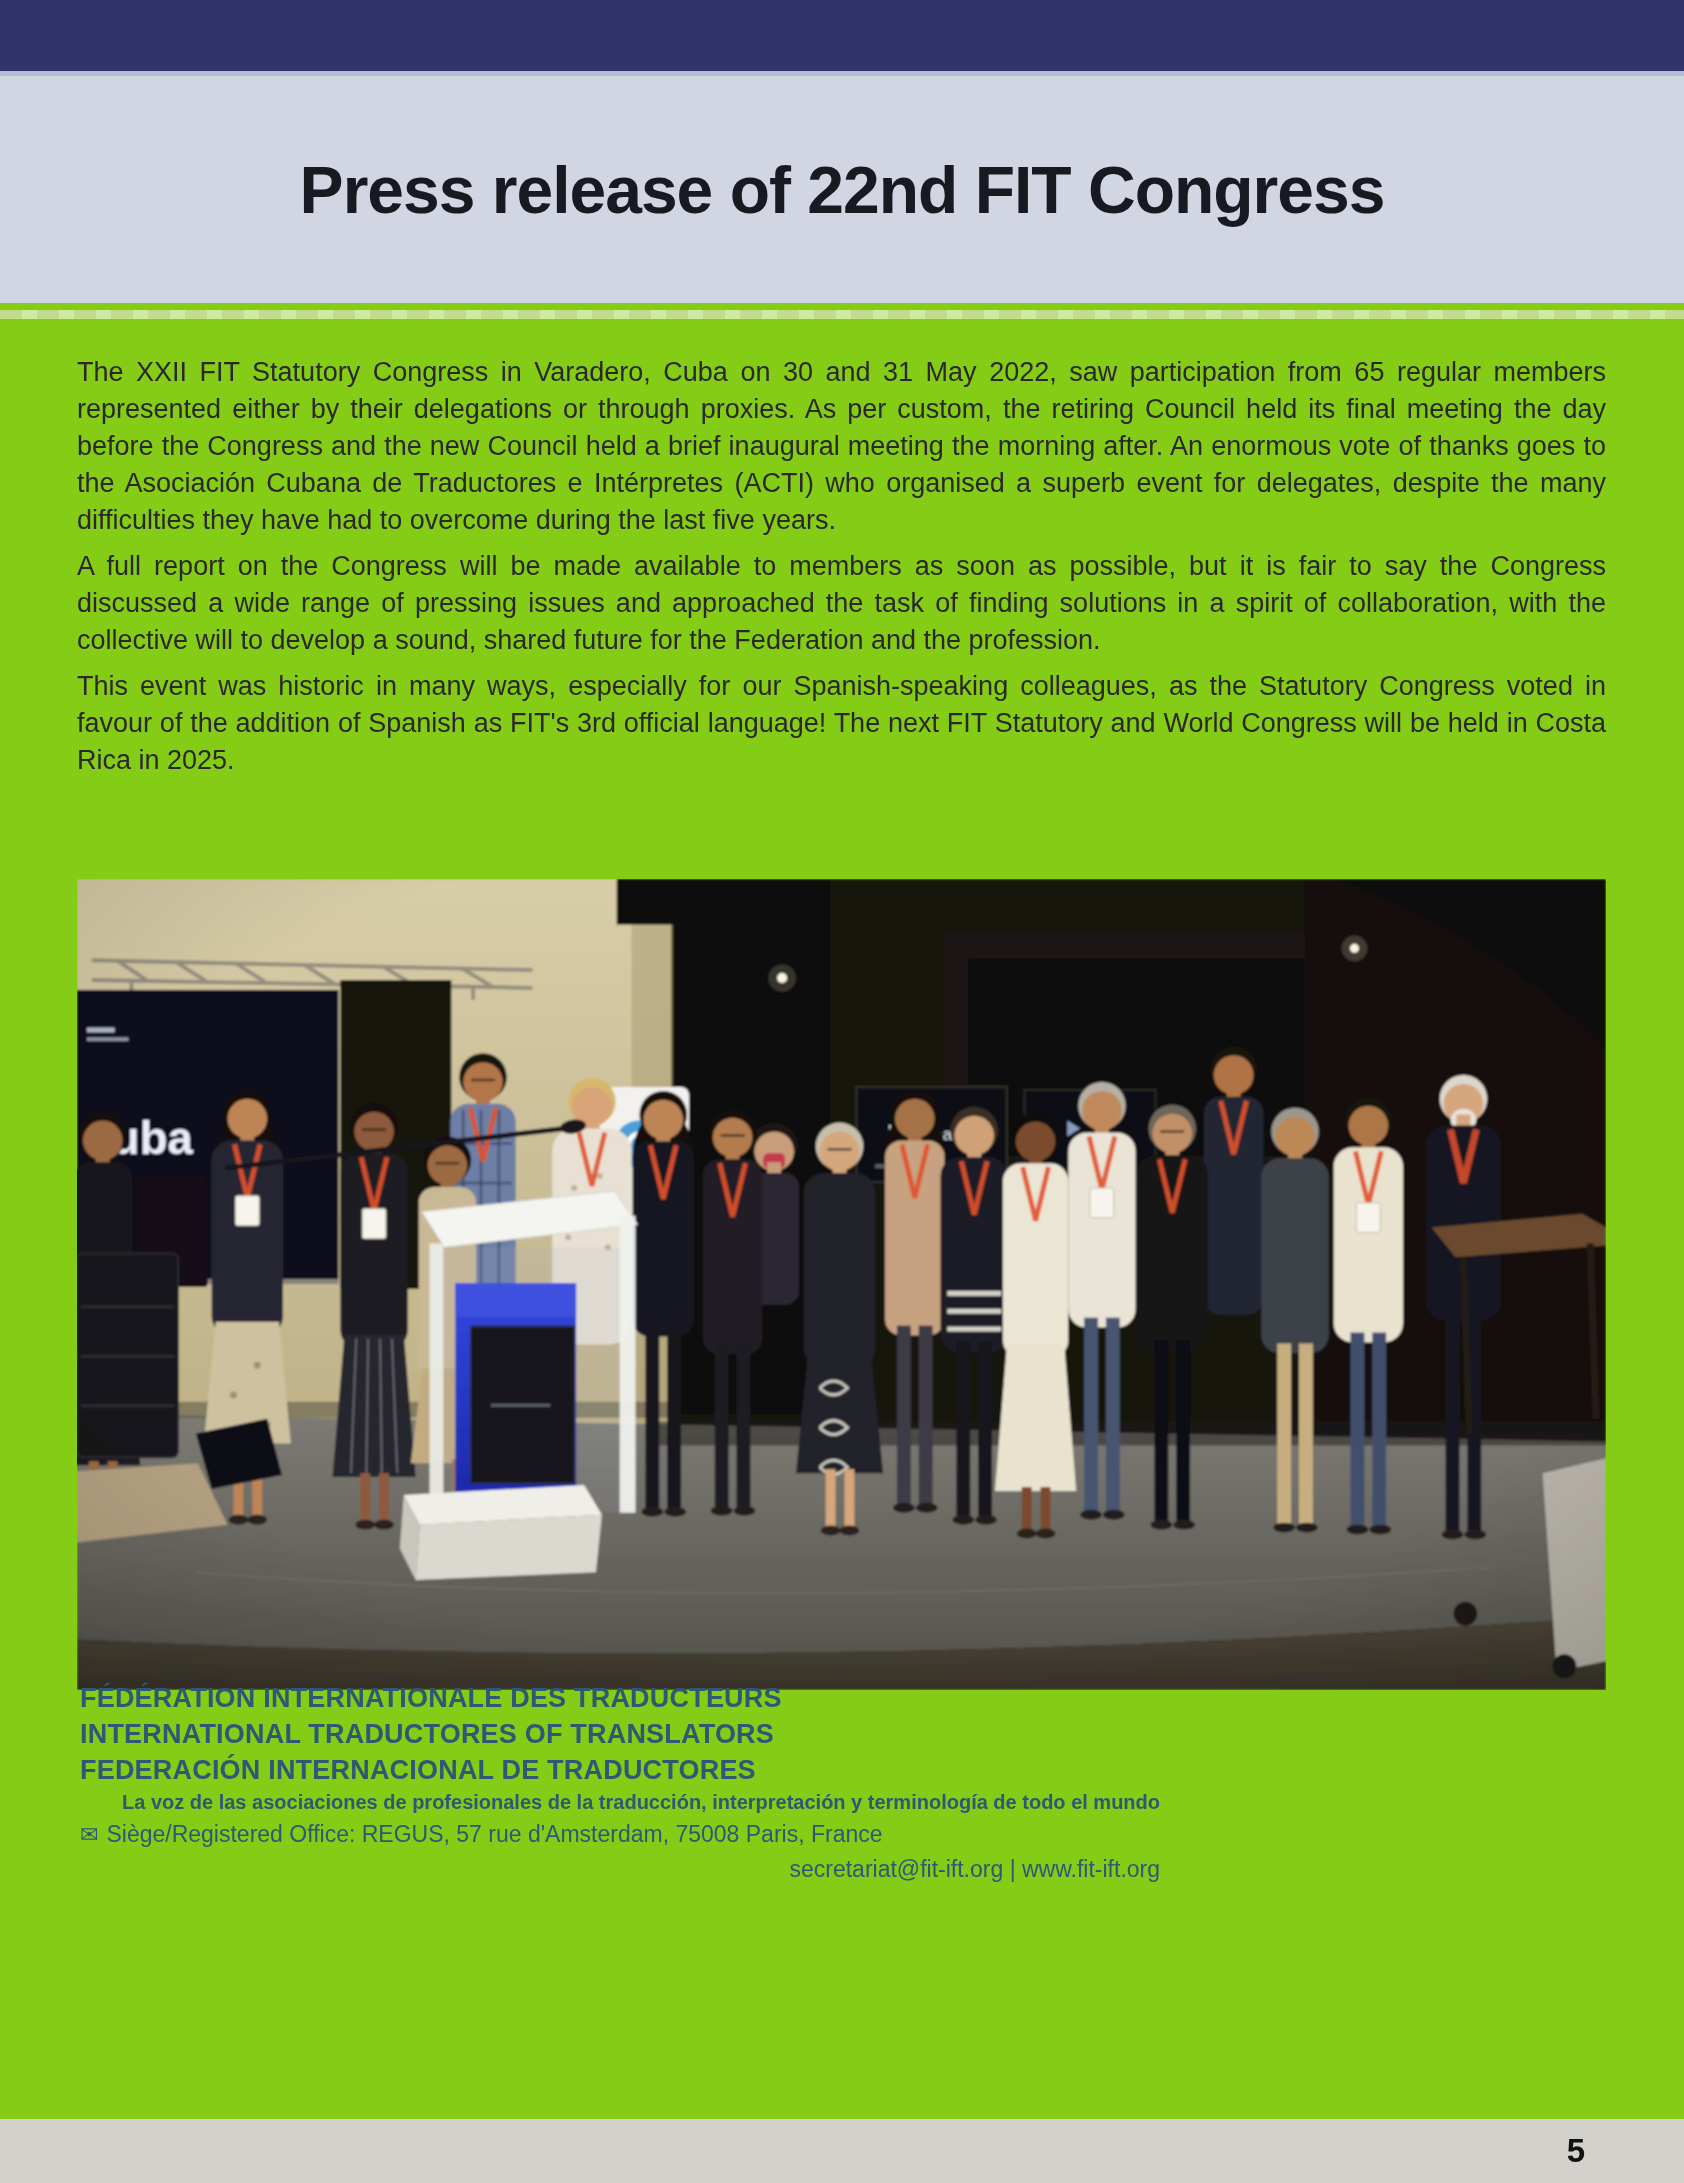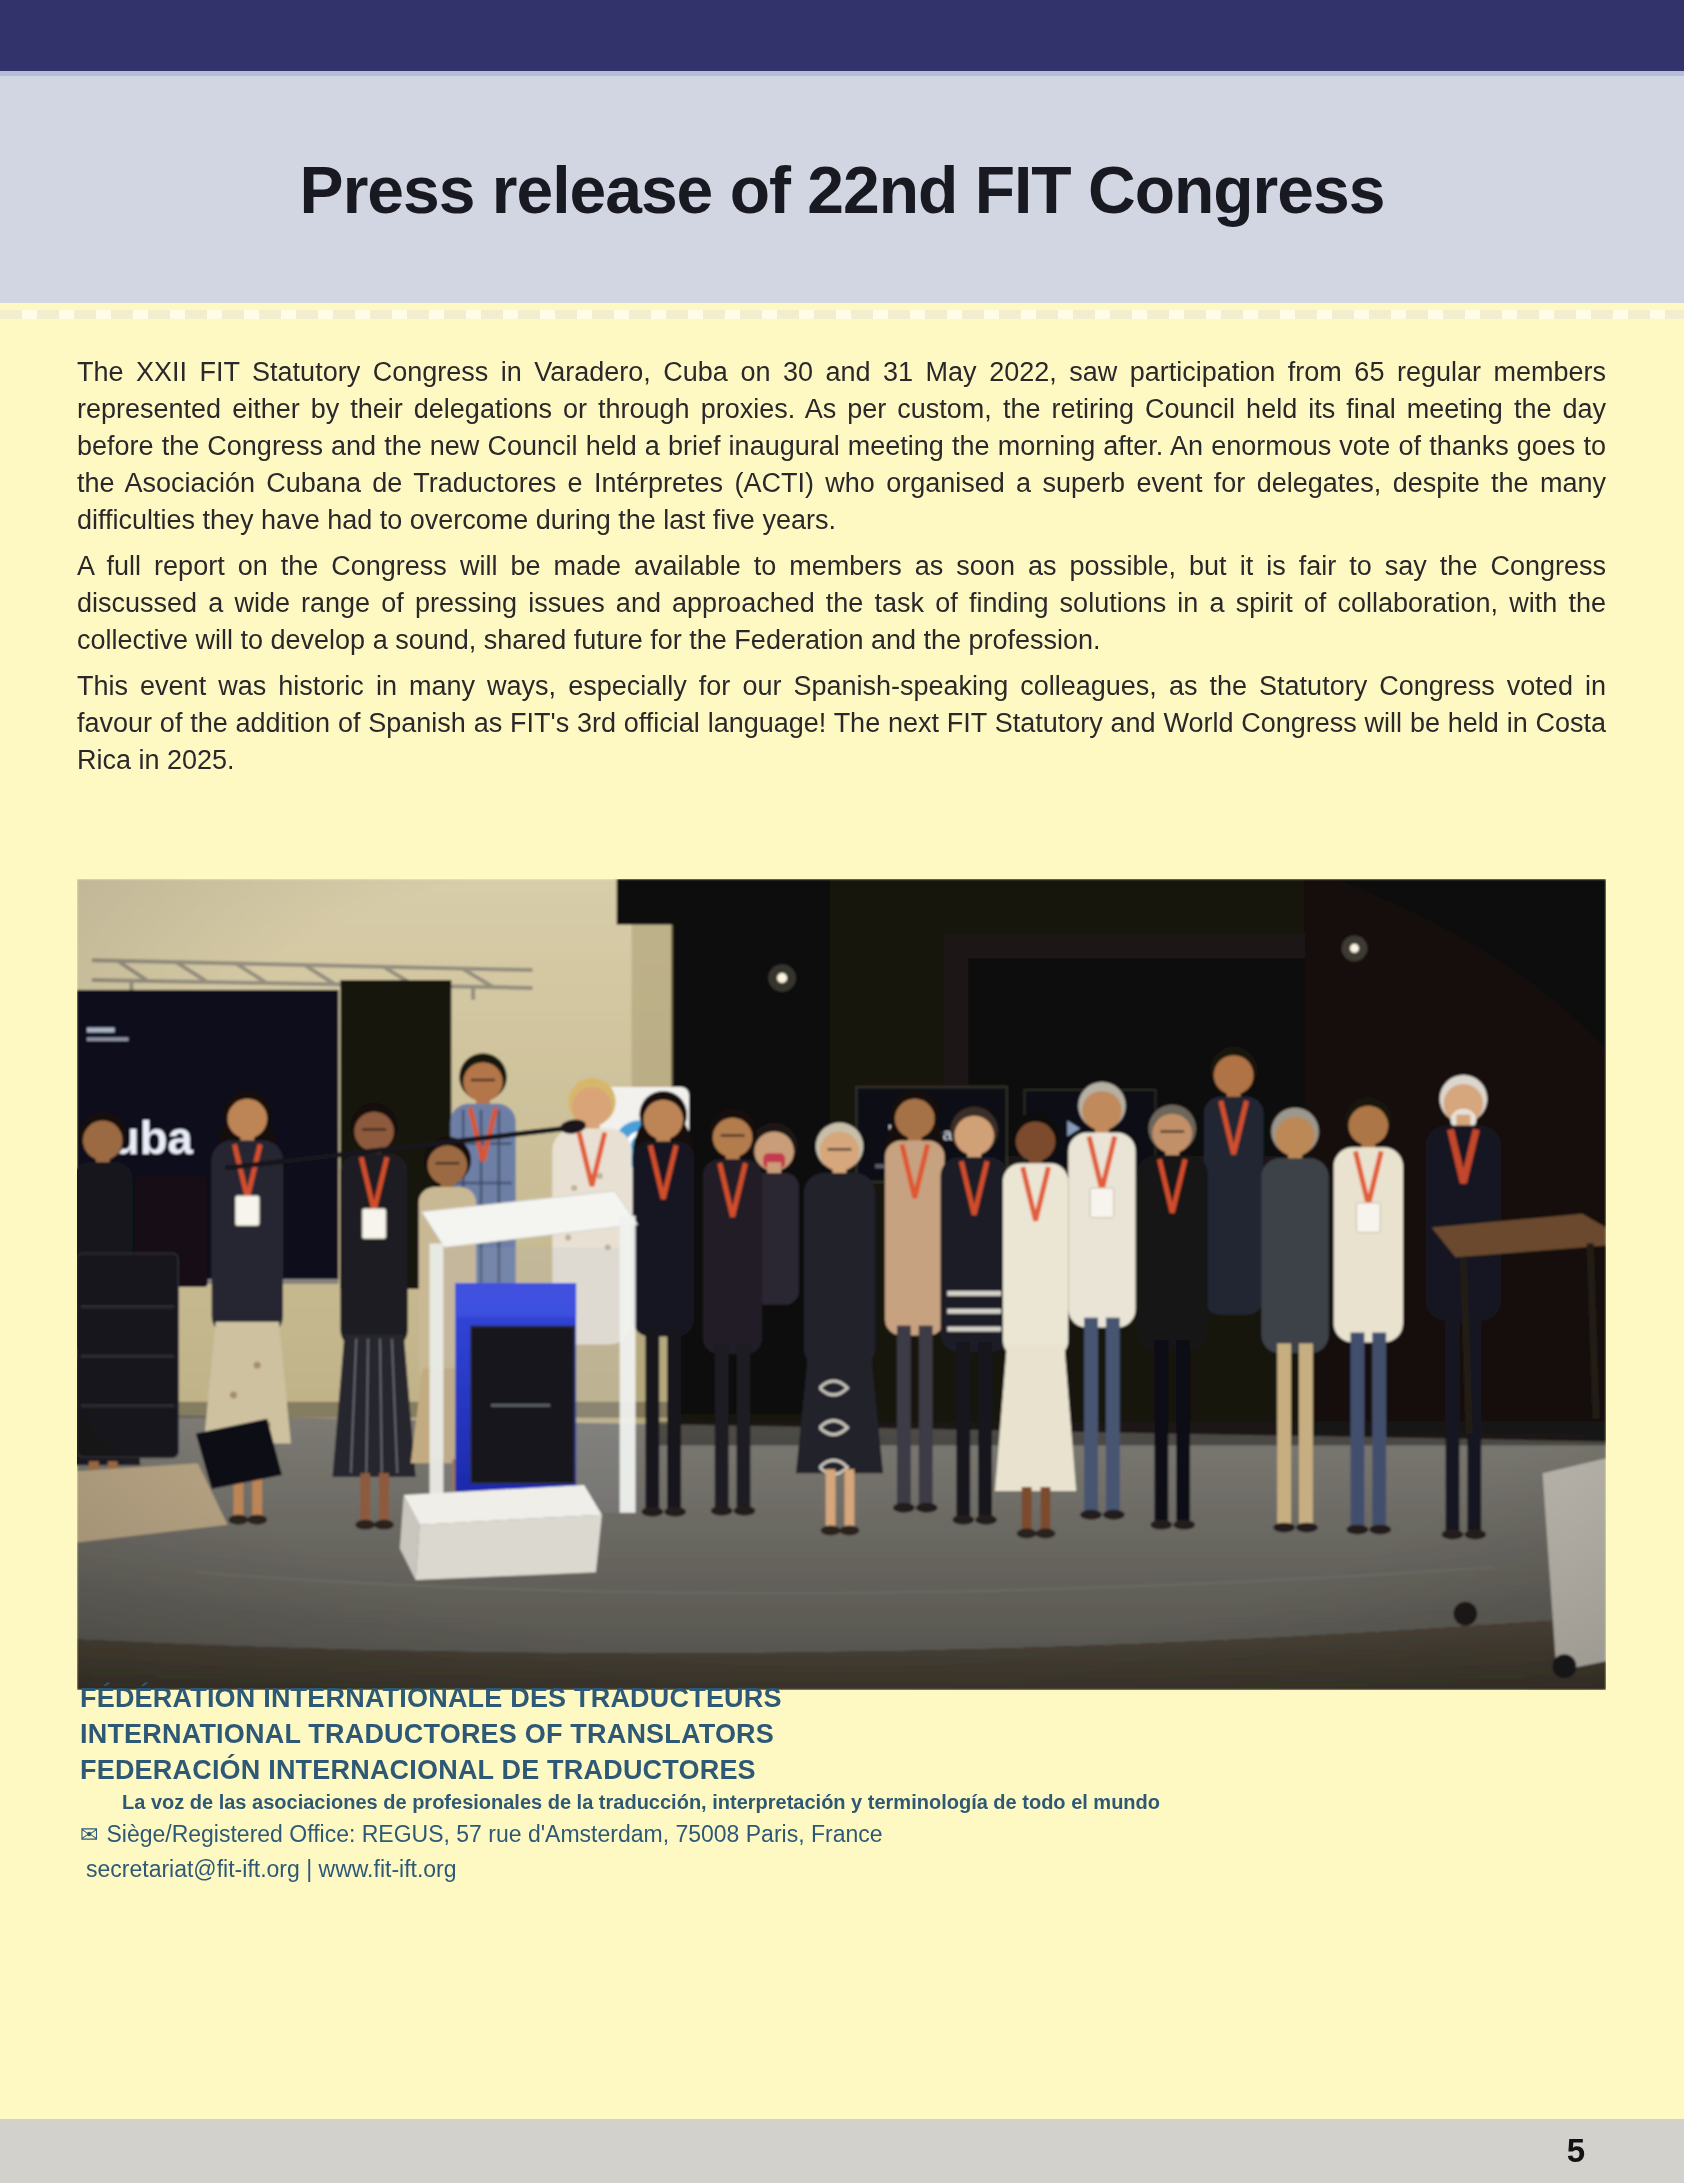--- a/index.html
+++ b/index.html
@@ -1,35 +1,35 @@
 <!DOCTYPE html>
 <html><head>
 <meta charset="utf-8">
 <style>
   html,body{margin:0;padding:0;background:#ffffff;}
-  .page{position:relative;width:1684px;height:2183px;background:#fef9c3;overflow:hidden;
+  .page{position:relative;width:1684px;height:2183px;background:#84cc16;overflow:hidden;
         font-family:"Liberation Sans",sans-serif;}
   .topbar{position:absolute;left:0;top:0;width:100%;height:71px;background:#32336a;}
   .topbar-underline{position:absolute;left:0;top:71px;width:100%;height:5px;background:#b6bdd9;}
   .banner{position:absolute;left:0;top:76px;width:100%;height:227px;background:#d1d6e2;
           display:flex;align-items:center;justify-content:center;}
   .page-title{font-size:66px;font-weight:bold;color:#191922;letter-spacing:-1px;margin:0;}
   .deco-dots{position:absolute;top:310px;left:0;width:100%;height:9px;opacity:.6;
           background:repeating-linear-gradient(90deg,#ece6d8 0 22px,#ffffff 22px 37px);}
   .article{position:absolute;left:77px;width:1529px;top:354px;font-size:27px;line-height:37px;
           color:#2b282b;text-align:justify;}
   .article p{margin:0 0 9px 0;}
   .photo-figure{position:absolute;left:77px;top:879px;width:1529px;height:811px;margin:0;}
   .photo-figure svg{display:block;width:100%;height:100%;}
   .org-footer{position:absolute;left:80px;top:1683px;color:#2d5977;}
   .org-name{font-size:27px;font-weight:bold;letter-spacing:0.2px;margin:0 0 5px 0;}
   .org-tagline{font-size:20px;font-weight:bold;margin:0 0 24px 0;}
   .org-tagline.tight{margin-bottom:7px;margin-left:42px;}
   .addr-line{font-size:23px;font-weight:normal;margin:0 0 8px 0;}
-  .contact-line{font-size:23px;font-weight:normal;margin:0 0 0 6px;}
+  .contact-line{font-size:23px;font-weight:normal;margin:0 0 0 6px;text-align:right;}
   .envelope{margin-right:8px;font-size:22px;}
   .pagebar{position:absolute;left:0;top:2119px;width:100%;height:64px;background:#d3d1cc;
           display:flex;align-items:center;justify-content:flex-end;
           padding-right:99px;box-sizing:border-box;}
   .page-num{font-size:33px;font-weight:bold;color:#121212;}
 </style>
 </head>
 <body>
 
 <div class="page">

